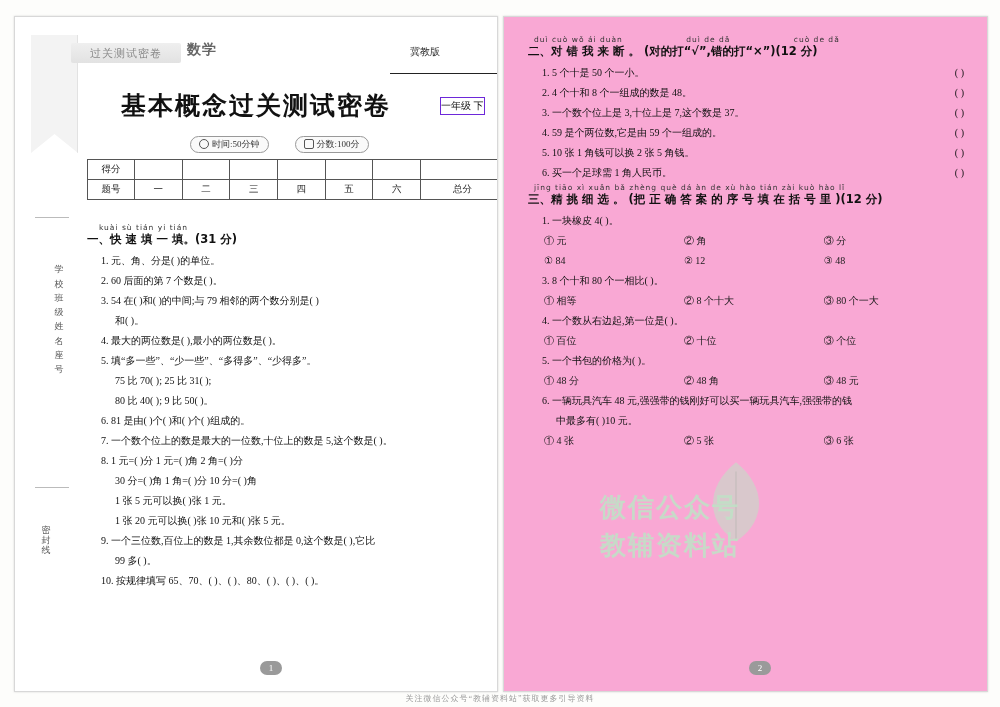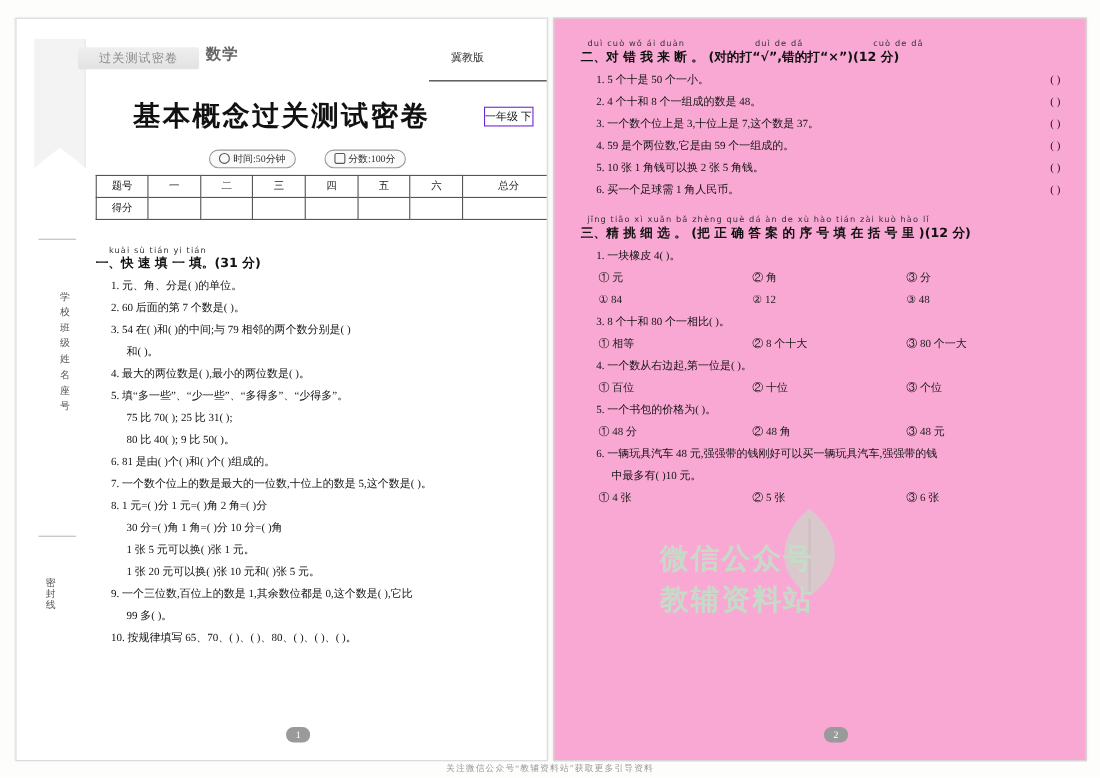--- a/index.html
+++ b/index.html
@@ -189,38 +189,38 @@
       </span>
       <span class="pill">
         <i class="score"></i>
         <em style="font-style:normal">分数:100分</em>
       </span>
     </div>
 
     <table class="scoretab">
       <tbody>
           <tr>
+        <td class="lbl">得分</td>
+        <td></td>
+        <td></td>
+        <td></td>
+        <td></td>
+        <td></td>
+        <td></td>
+        <td></td>
+      </tr>
+      <tr>
         <td class="lbl">题号</td>
         <td>一</td>
         <td>二</td>
         <td>三</td>
         <td>四</td>
         <td>五</td>
         <td>六</td>
         <td>总分</td>
-      </tr>
-      <tr>
-        <td class="lbl">得分</td>
-        <td></td>
-        <td></td>
-        <td></td>
-        <td></td>
-        <td></td>
-        <td></td>
-        <td></td>
       </tr>
     </tbody>
       </table>
 
     <div class="lp-content">
       <div class="pinyin" style="padding-left:12px">kuài sù tián yi tián</div>
       <div class="sec-head">一、快 速 填 一 填。(31 分)</div>
 
       <div class="body-txt" style="margin-top:4px">
         <div class="row indent">1. 元、角、分是(        )的单位。</div>
@@ -276,21 +276,21 @@
         <div class="q">
           <span class="tail">(        )</span>
           <span style="padding-left:14px">5. 10 张 1 角钱可以换 2 张 5 角钱。</span>
         </div>
         <div class="q">
           <span class="tail">(        )</span>
           <span style="padding-left:14px">6. 买一个足球需 1 角人民币。</span>
         </div>
       </div>
 
-      <div class="pinyin" style="padding-left:6px;margin-top:12px">jīng tiāo xì xuǎn          bǎ zhèng què dá àn de xù hào tián zài kuò hào lǐ</div>
+      <div class="pinyin" style="padding-left:6px;">jīng tiāo xì xuǎn          bǎ zhèng què dá àn de xù hào tián zài kuò hào lǐ</div>
       <div class="sec-head">三、精 挑 细 选 。 (把  正  确 答 案 的 序 号 填 在 括 号 里 )(12 分)</div>
 
       <div style="margin-top:4px">
 
         <div class="q" style="padding-left:14px">1. 一块橡皮 4(        )。</div>
         <div class="opts">
           <span>① 元</span>
           <span>② 角</span>
           <span>③ 分</span>
         </div>

